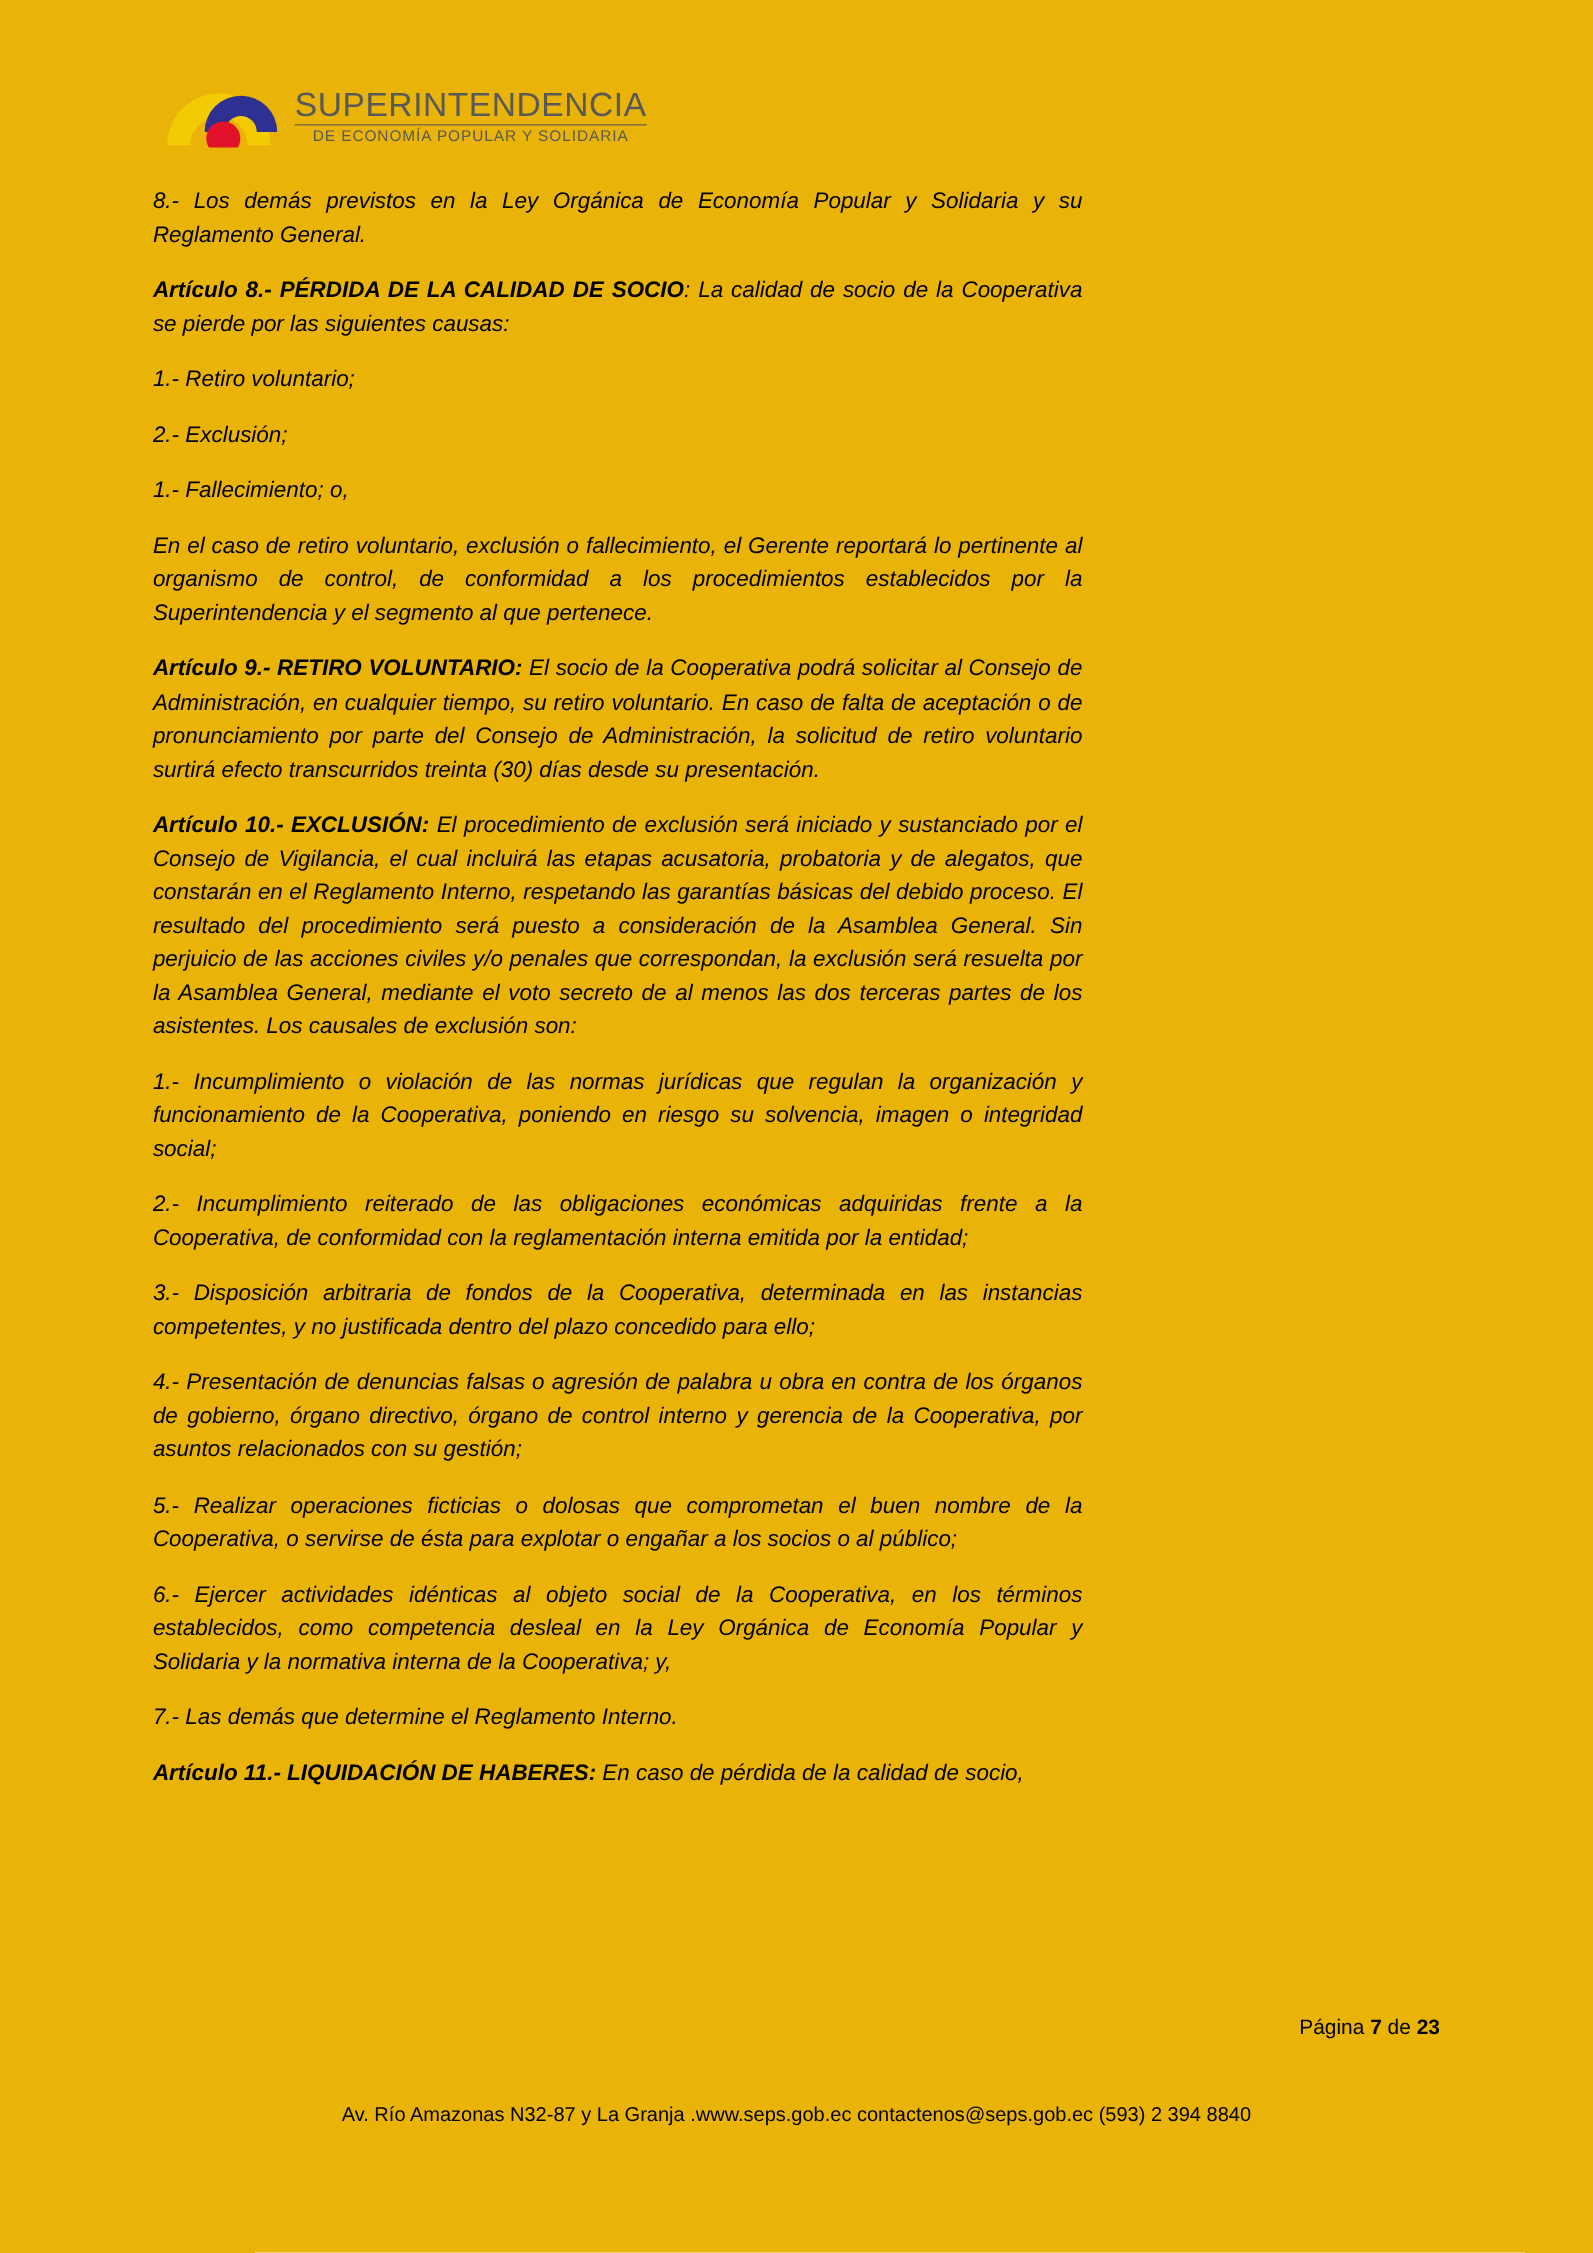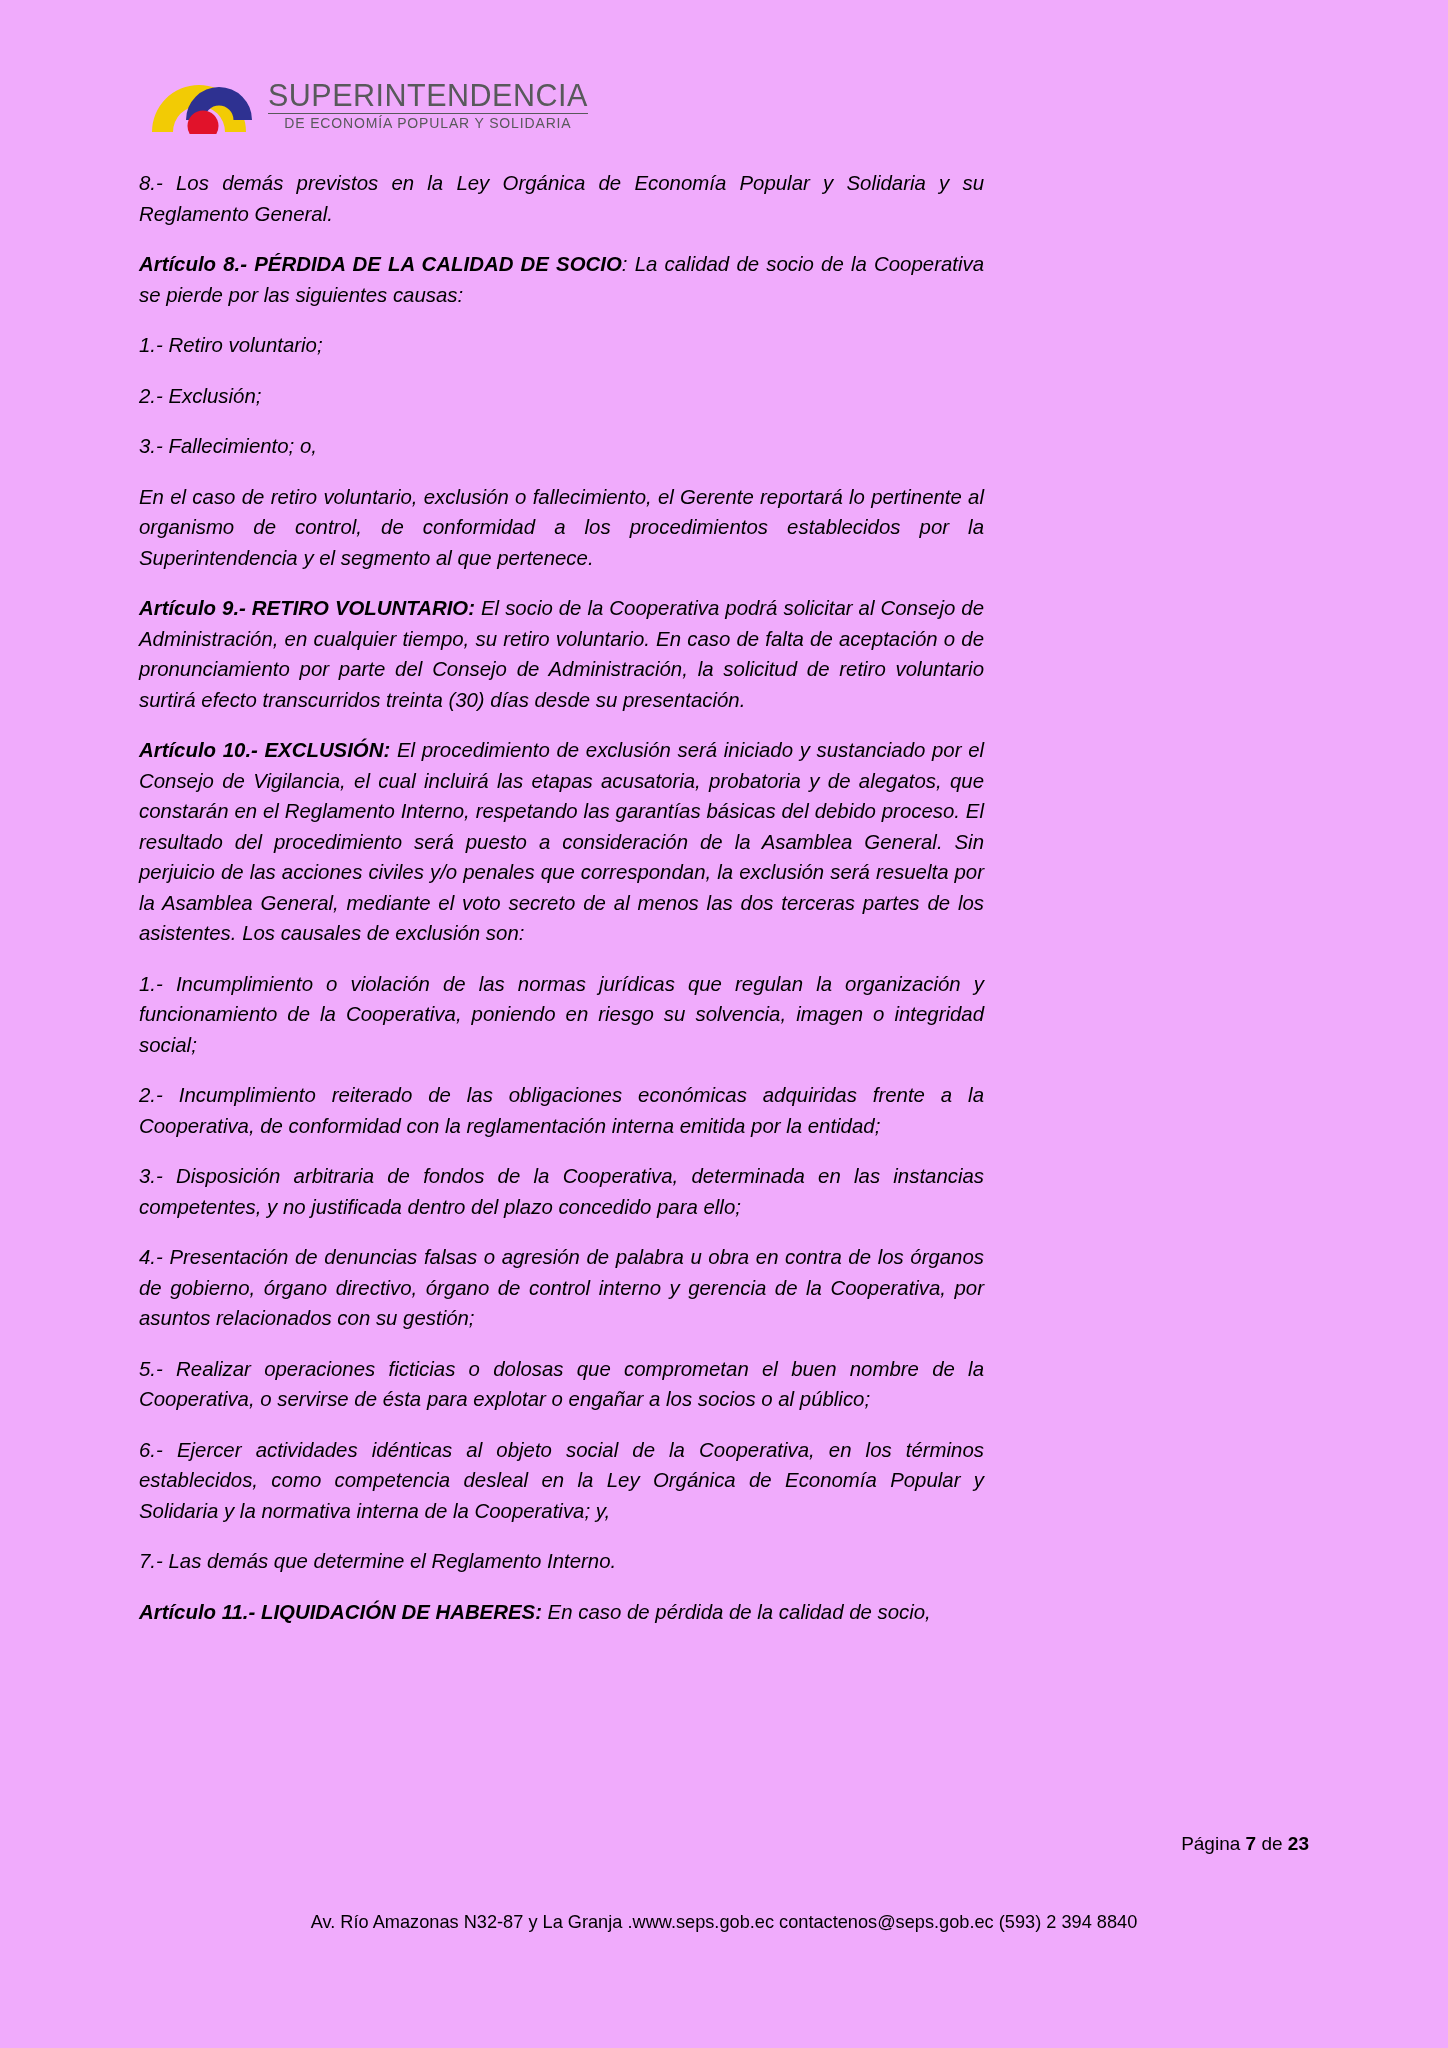--- a/index.html
+++ b/index.html
@@ -11,21 +11,21 @@
     width: 1448px;
     height: 2048px;
     position: relative;
     font-family: "Liberation Sans", sans-serif;
     color: #000000;
     -webkit-font-smoothing: antialiased;
   }
   .page {
     position: absolute;
     inset: 0;
-    background: #f0abfc;
+    background: #eab308;
     padding: 0;
   }
 
   
   .header {
     position: absolute;
     left: 150px;
     top: 52px;
     width: 1150px;
     height: 96px;
@@ -146,21 +146,21 @@
   <div class="content">
 
     <p class="para"><span>8.- Los demás previstos en la Ley Orgánica de Economía Popular y Solidaria y su Reglamento General.</span></p>
 
     <p class="para"><b>Artículo 8.- PÉRDIDA DE LA CALIDAD DE SOCIO</b><span>: La calidad de socio de la Cooperativa se pierde por las siguientes causas:</span></p>
 
     <p class="para"><span>1.- Retiro voluntario;</span></p>
 
     <p class="para"><span>2.- Exclusión;</span></p>
 
-    <p class="para"><span>3.- Fallecimiento; o,</span></p>
+    <p class="para"><span>1.- Fallecimiento; o,</span></p>
 
 
     <p class="para"><span>En el caso de retiro voluntario, exclusión o fallecimiento, el Gerente  reportará lo pertinente al organismo de control, de conformidad a los procedimientos establecidos por la Superintendencia y el segmento al que pertenece.</span></p>
 
     <p class="para"><b>Artículo 9.- RETIRO VOLUNTARIO:</b><span> El socio de la Cooperativa podrá solicitar al Consejo de Administración, en cualquier tiempo, su retiro voluntario. En caso de falta de aceptación o de pronunciamiento por parte del Consejo de Administración, la solicitud de retiro voluntario surtirá efecto transcurridos treinta (30) días desde su presentación.</span></p>
 
     <p class="para"><b>Artículo 10.- EXCLUSIÓN:</b><span> El procedimiento de exclusión será iniciado y sustanciado por el Consejo de Vigilancia, el cual incluirá las etapas acusatoria, probatoria y de alegatos, que constarán en el Reglamento Interno, respetando las garantías básicas del debido proceso. El resultado del procedimiento será puesto a consideración de la Asamblea General. Sin perjuicio de las acciones civiles y/o penales que correspondan, la exclusión será resuelta por la Asamblea General, mediante el voto secreto de al menos las dos terceras partes de los asistentes. Los causales de exclusión son:</span></p>
 
     <p class="para"><span>1.- Incumplimiento o violación de las normas jurídicas que regulan la organización y funcionamiento de la Cooperativa, poniendo en riesgo su solvencia, imagen o integridad social;</span></p>
 

